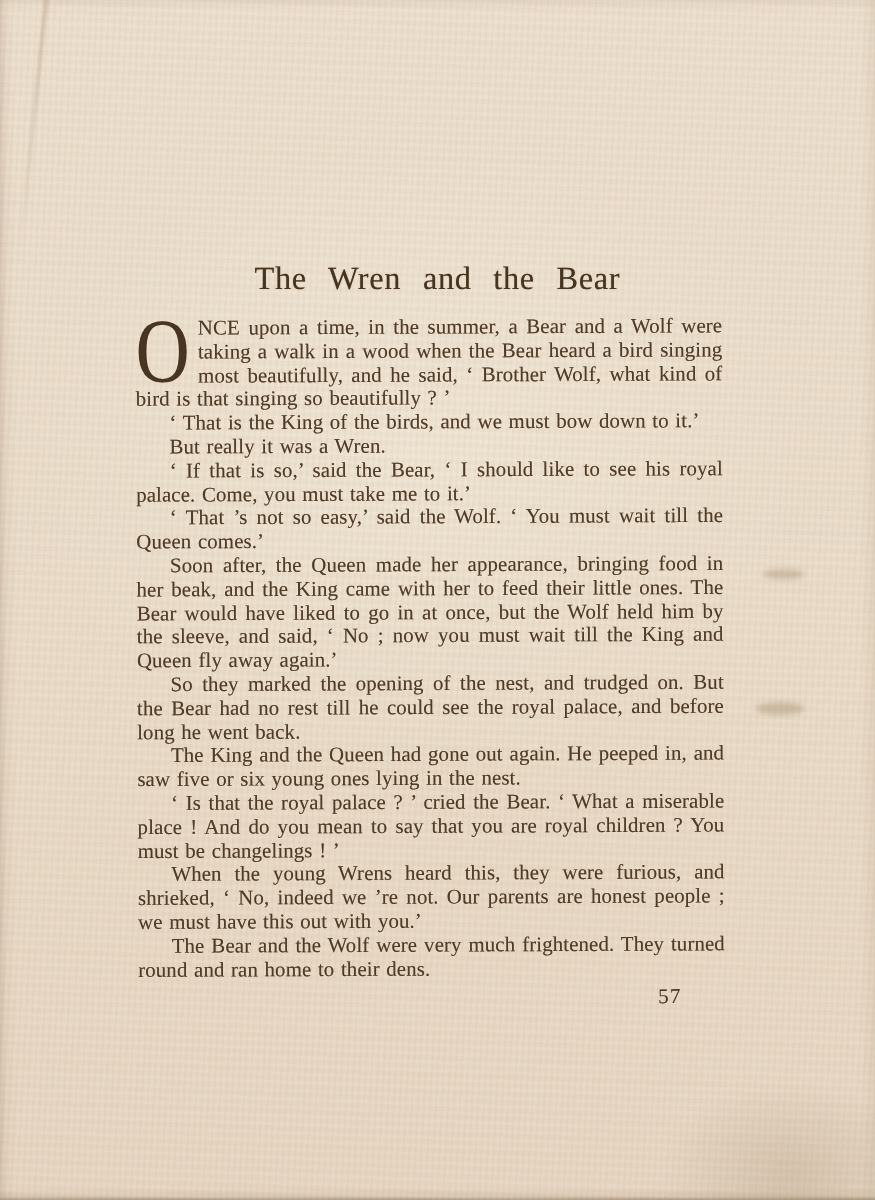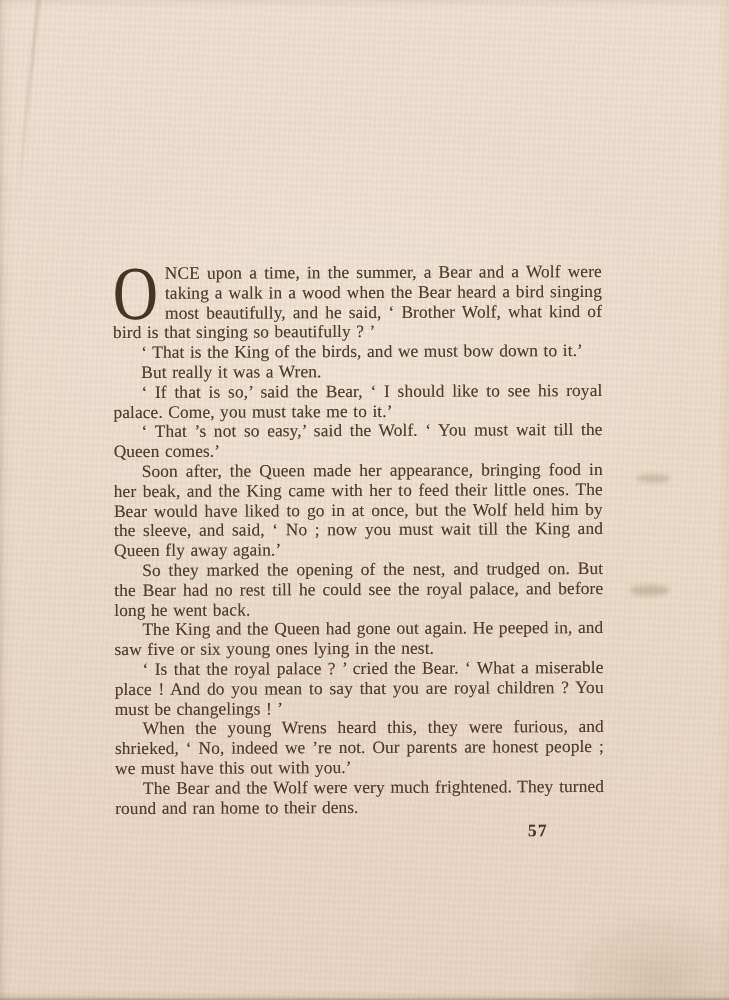--- a/index.html
+++ b/index.html
@@ -103,39 +103,40 @@
     font-size: 76px;
     line-height: 57px;
     color: #483521;
     transform: scaleX(0.82);
     transform-origin: left top;
   }
   .page-number {
     position: absolute;
     left: 528px; top: 820px;
     width: 40px;
-    text-align: left;
+    text-align: right;
     font-size: 17.5px;
-    font-weight: 700;
+    font-weight: 400;
     letter-spacing: 0.06em;
     color: #4c3926;
     transform: rotate(-0.8deg);
     text-shadow: 0 0 0.5px rgba(76,57,38,0.4);
   }
 </style>
 </head>
 <body>
 
 <div class="scan">
   <div class="grain"></div>
   <div class="crease"></div>
   <div class="smudge-a"></div>
   <div class="smudge-b"></div>
   <div class="corner-shadow"></div>
 
+  <h1 class="title">The Wren and the Bear</h1>
 
   <div class="text-block">
     <p class="opening"><span class="dropcap">O</span><span>NCE upon a time, in the summer, a Bear and a Wolf were taking a walk in a wood when the Bear heard a bird singing most beautifully, and he said, ‘ Brother Wolf, what kind of bird is that singing so beautifully ? ’</span></p>
     <p>‘ That is the King of the birds, and we must bow down to it.’</p>
     <p>But really it was a Wren.</p>
     <p>‘ If that is so,’ said the Bear, ‘ I should like to see his royal palace. Come, you must take me to it.’</p>
     <p>‘ That ’s not so easy,’ said the Wolf. ‘ You must wait till the Queen comes.’</p>
     <p>Soon after, the Queen made her appearance, bringing food in her beak, and the King came with her to feed their little ones. The Bear would have liked to go in at once, but the Wolf held him by the sleeve, and said, ‘ No ; now you must wait till the King and Queen fly away again.’</p>
     <p>So they marked the opening of the nest, and trudged on. But the Bear had no rest till he could see the royal palace, and before long he went back.</p>
     <p>The King and the Queen had gone out again. He peeped in, and saw five or six young ones lying in the nest.</p>

